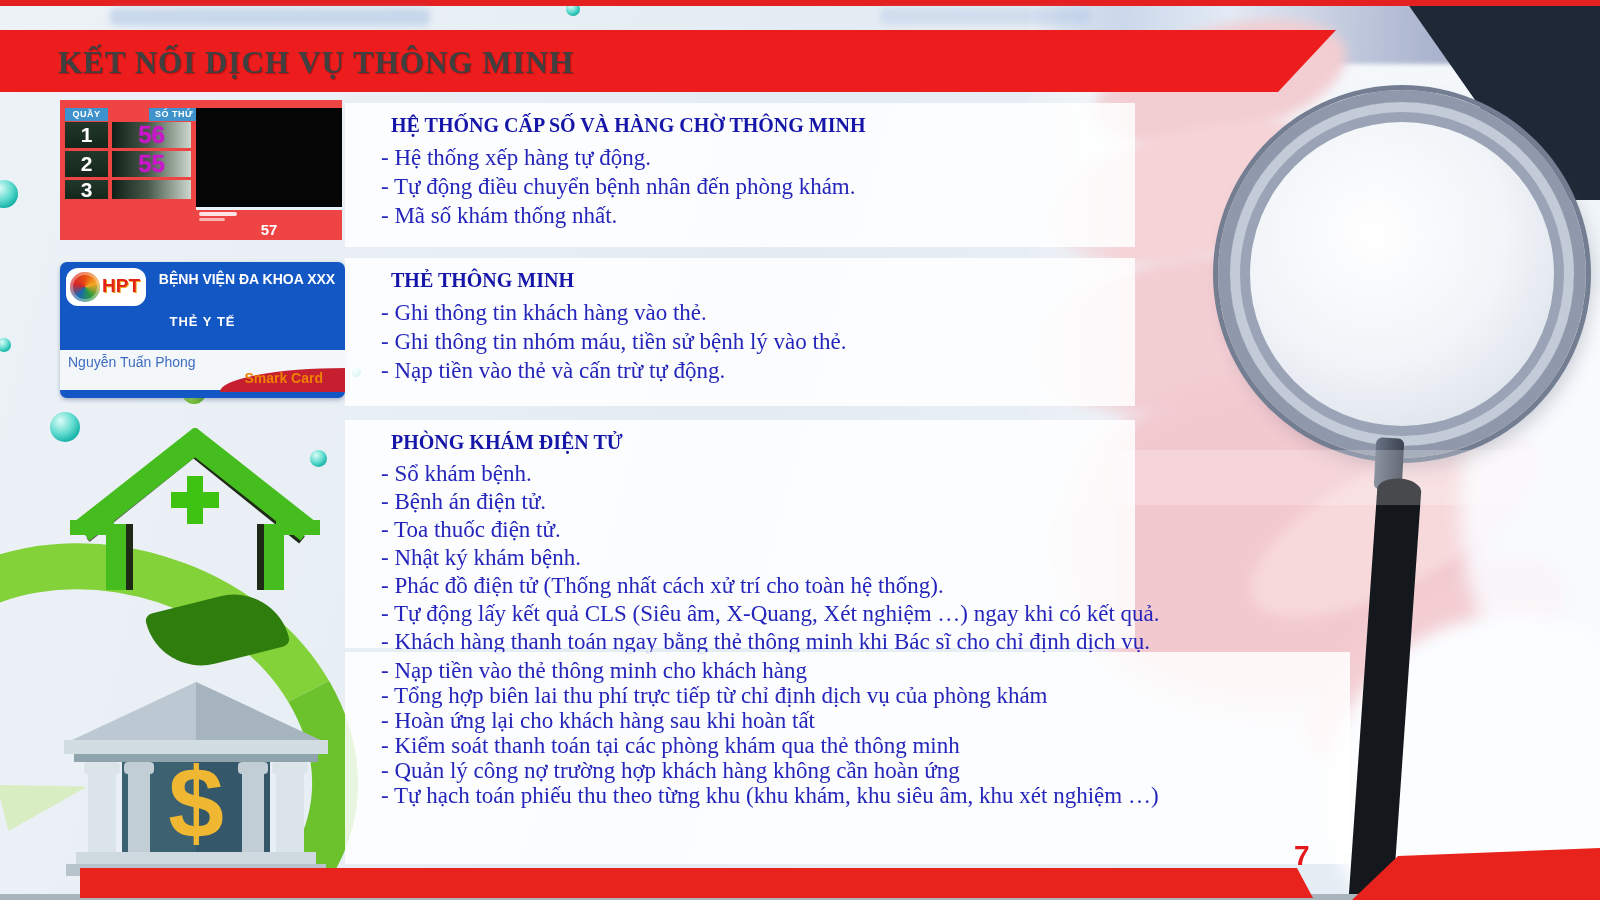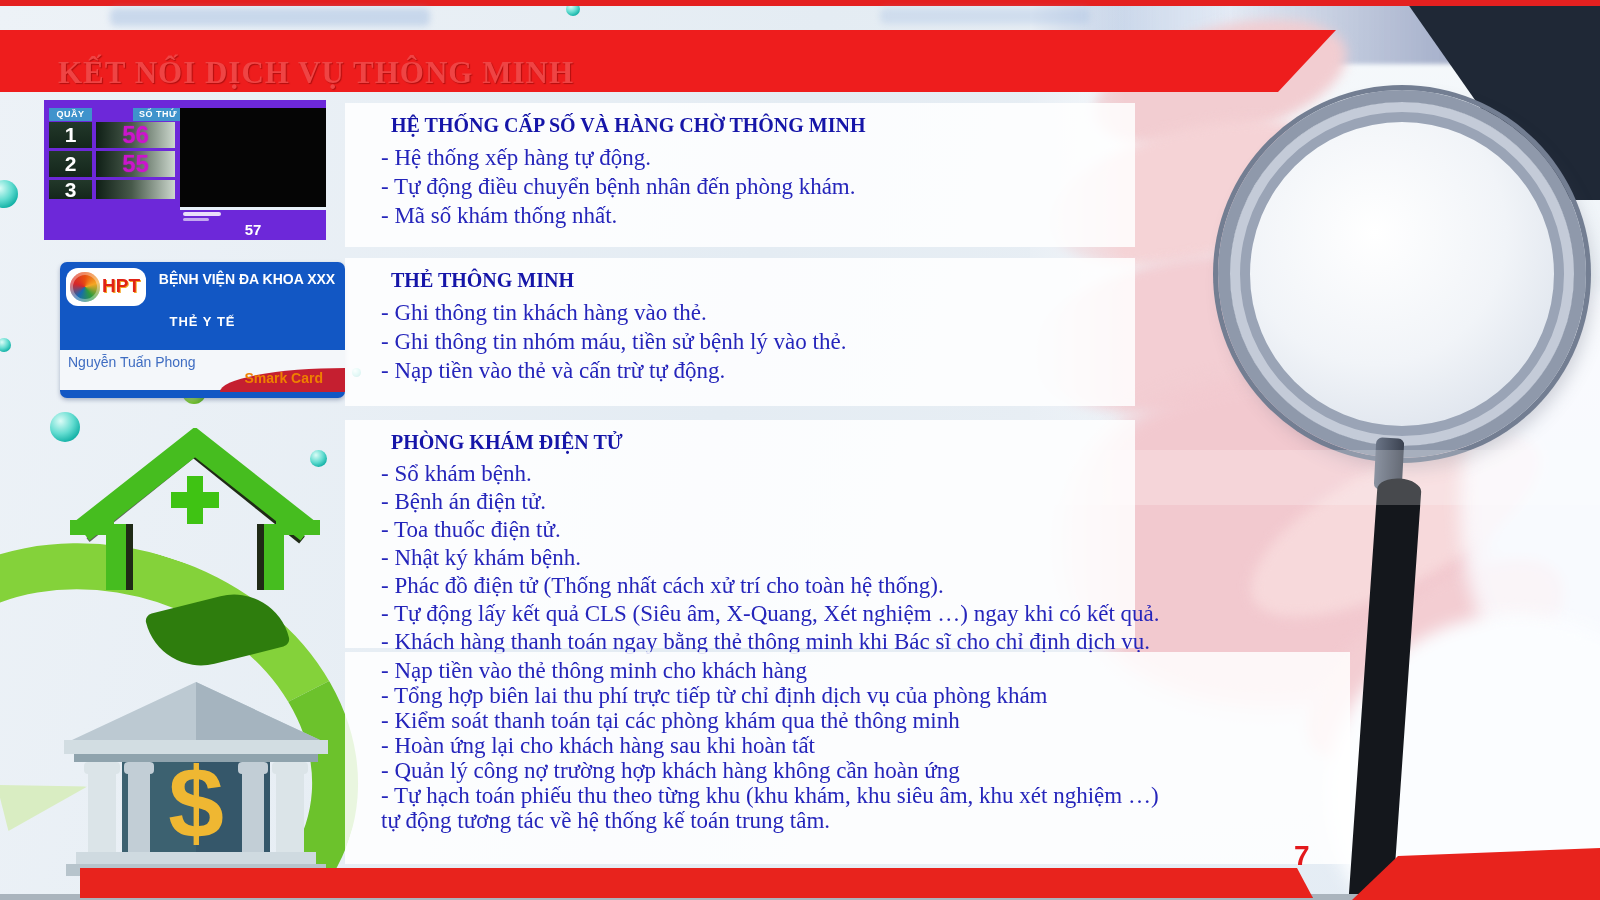--- a/index.html
+++ b/index.html
@@ -13,21 +13,21 @@
   
   .top-strip{left:0;top:0;width:1600px;height:6px;background:#e42020;}
   .sky{filter:blur(3px);border-radius:6px;}
   .sky1{left:110px;top:8px;width:320px;height:18px;background:rgba(150,180,220,.40);}
   .sky2{left:880px;top:8px;width:210px;height:16px;background:rgba(160,185,225,.30);}
   .header-band{
     left:0;top:30px;width:1336px;height:62px;background:#ee1d1d;
     clip-path:polygon(0 0,1336px 0,1278px 62px,0 62px);
   }
   .header-title{
-    left:58px;top:42px;height:62px;line-height:62px;color:#ef4444;
+    left:58px;top:32px;height:62px;line-height:62px;color:#404040;
     font-size:31px;font-weight:bold;letter-spacing:1px;
     text-shadow:1px 1px 1px rgba(120,0,0,.5);
   }
 
   
   .photo{left:1030px;top:0;width:570px;height:900px;overflow:hidden;
     background:linear-gradient(175deg,#f7fafc 0%,#eef3f8 40%,#e4ecf4 100%);}
   .ph-blue-top{position:absolute;left:0;top:0;width:570px;height:64px;filter:blur(2px);
     background:linear-gradient(90deg,rgba(120,150,200,.50),rgba(170,190,225,.25) 35%,rgba(60,80,140,.40) 70%,rgba(36,50,95,.50));}
   .ph-dark-corner{position:absolute;left:320px;top:0;width:250px;height:200px;background:#1f2836;
@@ -68,21 +68,21 @@
     border:46px solid transparent;border-top-color:#84d23a;border-right-color:#6cc22c;
     transform:rotate(18deg);}
   .swoosh-ring2{left:-170px;top:600px;width:380px;height:300px;border-radius:50%;
     border:40px solid transparent;border-left-color:#7ccc34;transform:rotate(-30deg);}
   .swoosh-leaf{left:150px;top:598px;width:135px;height:64px;background:#2e7d0d;
     border-radius:8px 60px 8px 60px;transform:rotate(-14deg);}
   .swoosh-tip{left:-6px;top:780px;width:90px;height:55px;background:#d9edc2;
     clip-path:polygon(0 20%,100% 0,20% 100%);transform:rotate(8deg);}
 
   
-  .queue{left:44px;top:100px;width:282px;height:140px;background:#6d28d9;}
+  .queue{left:60px;top:100px;width:282px;height:140px;background:#ef4444;}
   .q-hcell{position:absolute;background:#3f93cc;color:#fff;font-family:"Liberation Sans",sans-serif;
     font-weight:bold;font-size:9px;text-align:center;line-height:13px;letter-spacing:.5px;}
   .q-h1{left:5px;top:8px;width:43px;height:13px;}
   .q-h2{left:52px;top:8px;width:67px;height:13px;margin-left:37px;}
   .q-cell{position:absolute;font-family:"Liberation Sans",sans-serif;font-weight:bold;text-align:center;}
   .q-count{left:5px;width:43px;background:linear-gradient(180deg,#22382a,#14261b);color:#fff;
     font-size:21px;}
   .q-num{left:52px;width:79px;background:linear-gradient(90deg,#0f1f16,#47594a 45%,#cdd8ce);
     color:#cc14cc;font-size:24px;text-shadow:0 0 2px rgba(204,20,204,.6);}
   .q-r1{top:22px;height:26px;line-height:26px;}
@@ -263,23 +263,22 @@
   <div class="sec-line">- Toa thuốc điện tử.</div>
   <div class="sec-line">- Nhật ký khám bệnh.</div>
   <div class="sec-line">- Phác đồ điện tử (Thống nhất cách xử trí cho toàn hệ thống).</div>
   <div class="sec-line">- Tự động lấy kết quả CLS (Siêu âm, X-Quang, Xét nghiệm …) ngay khi có kết quả.</div>
   <div class="sec-line">- Khách hàng thanh toán ngay bằng thẻ thông minh khi Bác sĩ cho chỉ định dịch vụ.</div>
 </div>
 
 <div class="abs panel p4">
   <div class="sec-line">- Nạp tiền vào thẻ thông minh cho khách hàng</div>
   <div class="sec-line">- Tổng hợp biên lai thu phí trực tiếp từ chỉ định dịch vụ của phòng khám</div>
+  <div class="sec-line">- Hoàn ứng lại cho khách hàng sau khi hoàn tất</div>
   <div class="sec-line">- Kiểm soát thanh toán tại các phòng khám qua thẻ thông minh</div>
-  <div class="sec-line">- Hoàn ứng lại cho khách hàng sau khi hoàn tất</div>
   <div class="sec-line">- Quản lý công nợ trường hợp khách hàng không cần hoàn ứng</div>
   <div class="sec-line">- Tự hạch toán phiếu thu theo từng khu (khu khám, khu siêu âm, khu xét nghiệm …)</div>
-  <div class="sec-line">tự động tương tác về hệ thống kế toán trung tâm.</div>
 </div>
 
 <div class="abs bottom-strip"></div>
 <div class="abs footer-bar"></div>
 <div class="abs footer-right"></div>
 <div class="abs page-num">7</div>
 
 </body></html>

